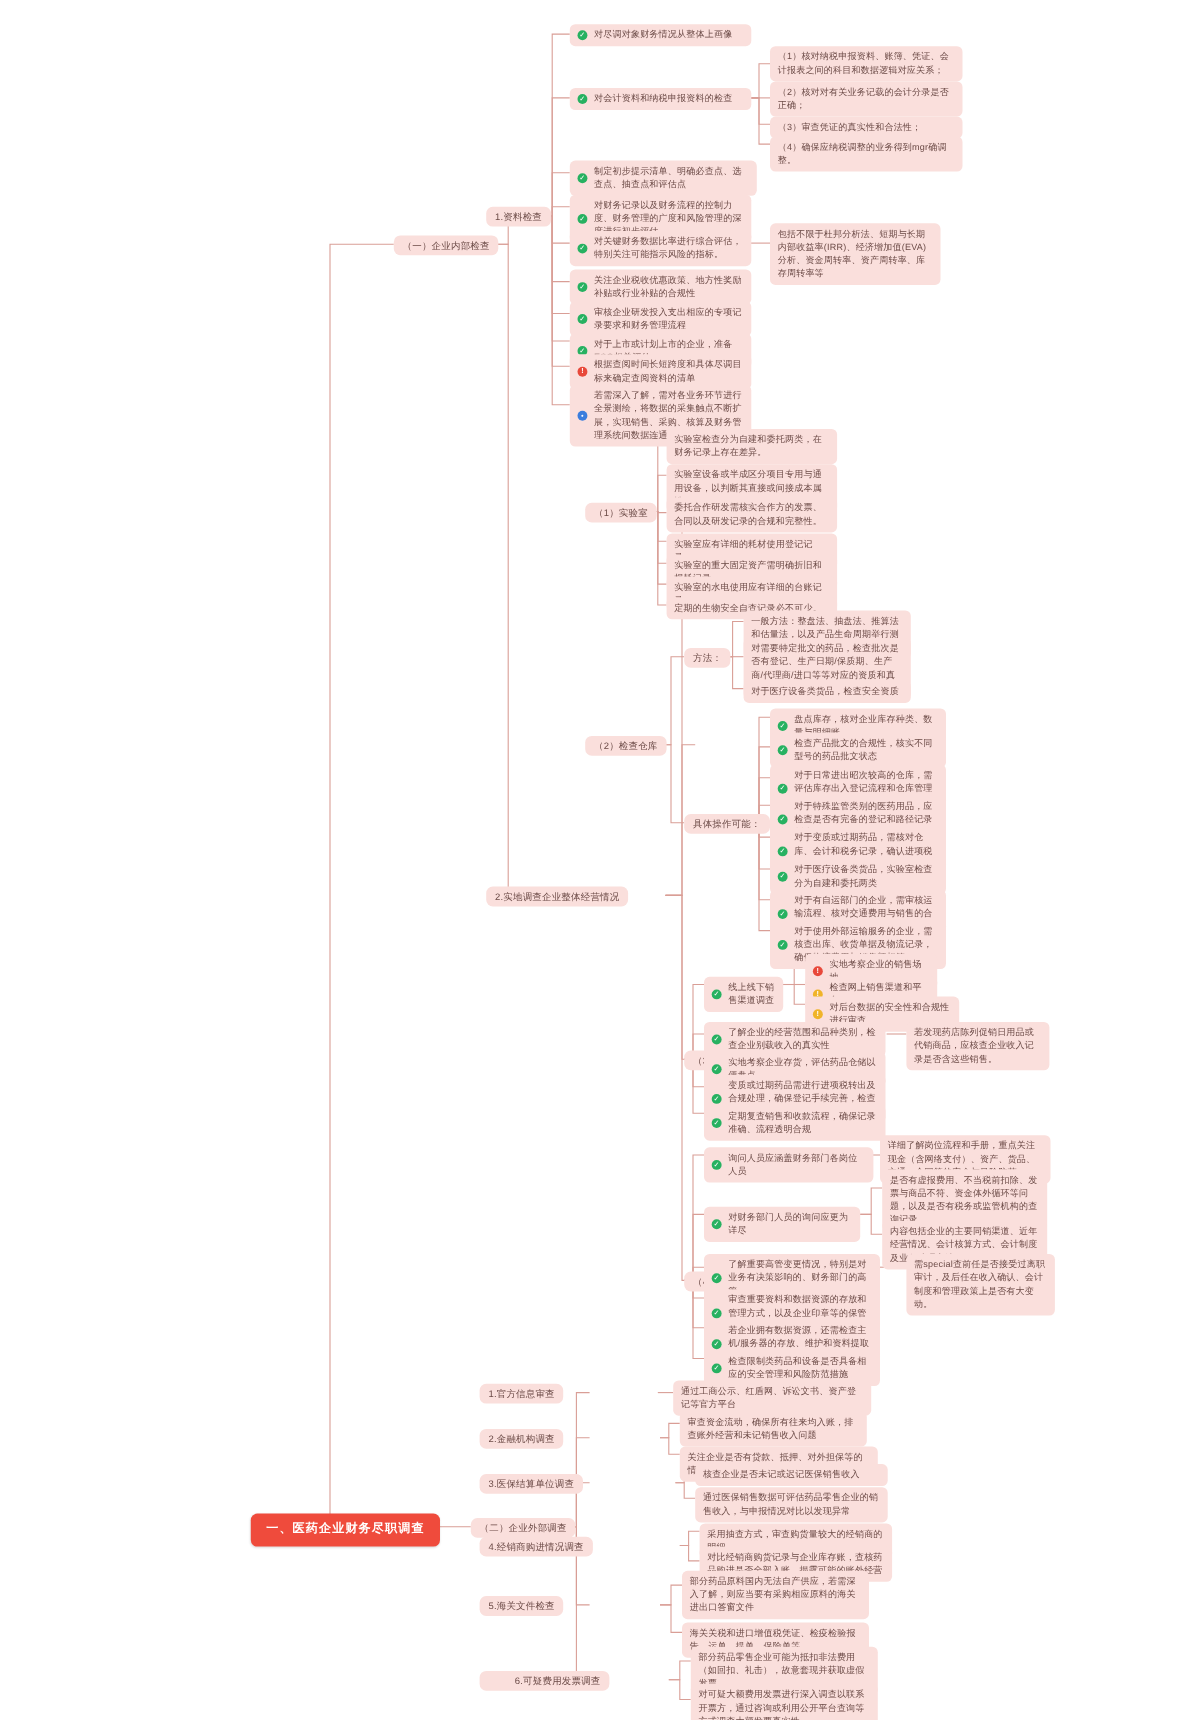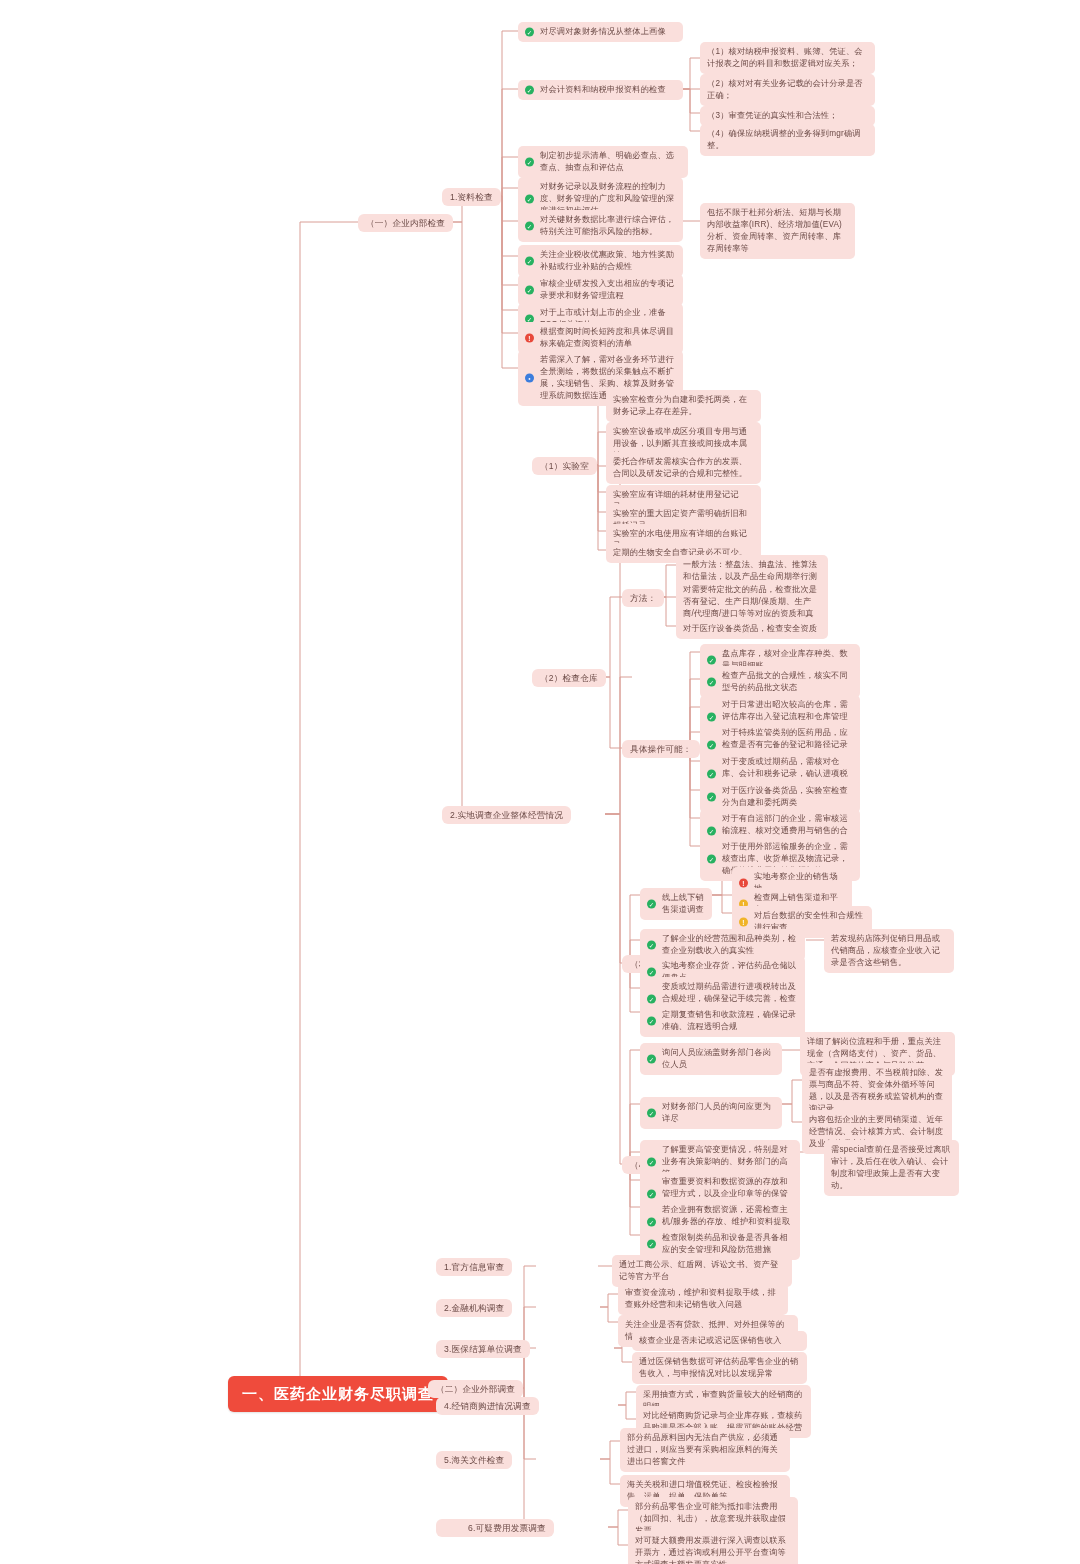--- a/index.html
+++ b/index.html
@@ -4,21 +4,21 @@
 <style>
   html,body{margin:0;padding:0;background:#fff;}
   body{font-family:"Liberation Sans","DejaVu Sans",sans-serif;color:#5a4040;}
   #canvas{position:relative;width:1080px;height:1564px;overflow:hidden;background:#fff;}
   svg.links{position:absolute;left:0;top:0;width:1080px;height:1564px;pointer-events:none;}
   .node{position:absolute;box-sizing:border-box;background:#fadfdc;border-radius:5px;
         color:#6b4a46;line-height:1.45;letter-spacing:.2px;}
   .leaf{padding:4px 7px 4px 7px;font-size:8.2px;}
   .leaf.ic{padding-left:22px;}
   .cat{padding:3px 8px;font-size:8.6px;background:#fadfdc;border-radius:6px;white-space:nowrap;}
-  .root{background:#ea4335;background:#ef4b3c;color:#fff;font-weight:bold;font-size:15px;
+  .root{background:#ea4335;background:#ef4b3c;color:#fff;font-weight:bold;font-size:11px;
         padding:7px 14px;border-radius:6px;letter-spacing:1px;box-shadow:0 1px 2px rgba(0,0,0,.12);}
   .bullet{position:absolute;left:7px;top:50%;transform:translateY(-50%);
           width:9px;height:9px;border-radius:50%;display:block;}
   .bullet.green{background:#27b161;}
   .bullet.red{background:#e8483a;}
   .bullet.blue{background:#3b7ddd;}
   .bullet.amber{background:#f0b429;}
   .bullet::after{position:absolute;left:0;top:0;width:9px;height:9px;
       display:flex;align-items:center;justify-content:center;
       font-size:6.5px;color:#fff;font-weight:bold;line-height:9px;text-align:center;}
@@ -248,21 +248,21 @@
     <span class="bullet green"></span>
     <span>实地考察企业存货，评估药品仓储以便盘点</span></div>
   <div class="node leaf ic" style="left:640px;top:977px;width:165px;">
     <span class="bullet green"></span>
     <span>变质或过期药品需进行进项税转出及合规处理，确保登记手续完善，检查处理和登记手续</span></div>
   <div class="node leaf ic" style="left:640px;top:1005px;width:165px;">
     <span class="bullet green"></span>
     <span>定期复查销售和收款流程，确保记录准确、流程透明合规</span></div>
 
   <div class="node cat" style="left:622px;top:1156px;">（4）相关人员询问</div>
-  <div class="node leaf ic" style="left:640px;top:1043px;width:142px;">
+  <div class="node leaf ic" style="left:640px;top:1043px;width:154px;">
     <span class="bullet green"></span>
     <span>询问人员应涵盖财务部门各岗位人员</span></div>
   <div class="node leaf" style="left:800px;top:1032px;width:155px;">详细了解岗位流程和手册，重点关注现金（含网络支付）、资产、货品、交通、合同等的安全与风险防范。</div>
 
   <div class="node leaf ic" style="left:640px;top:1097px;width:142px;">
     <span class="bullet green"></span>
     <span>对财务部门人员的询问应更为详尽</span></div>
   <div class="node leaf" style="left:802px;top:1063px;width:150px;">是否有虚报费用、不当税前扣除、发票与商品不符、资金体外循环等问题，以及是否有税务或监管机构的查询记录</div>
   <div class="node leaf" style="left:802px;top:1110px;width:150px;">内容包括企业的主要同销渠道、近年经营情况、会计核算方式、会计制度及业务处理方法。</div>
 
@@ -278,32 +278,32 @@
     <span class="bullet green"></span>
     <span>若企业拥有数据资源，还需检查主机/服务器的存放、维护和资料提取手续。</span></div>
   <div class="node leaf ic" style="left:640px;top:1228px;width:160px;">
     <span class="bullet green"></span>
     <span>检查限制类药品和设备是否具备相应的安全管理和风险防范措施</span></div>
 
   <div class="node cat" style="left:436px;top:1258px;">1.官方信息审查</div>
   <div class="node leaf" style="left:612px;top:1255px;width:180px;">通过工商公示、红盾网、诉讼文书、资产登记等官方平台</div>
 
   <div class="node cat" style="left:436px;top:1299px;">2.金融机构调查</div>
-  <div class="node leaf" style="left:618px;top:1283px;width:170px;">审查资金流动，维护和资料提取手续，排查账外经营和未记销售收入问题</div>
+  <div class="node leaf" style="left:618px;top:1283px;width:170px;">审查资金流动，确保所有往来均入账，排查账外经营和未记销售收入问题</div>
   <div class="node leaf" style="left:618px;top:1315px;width:180px;">关注企业是否有贷款、抵押、对外担保等的情况</div>
 
   <div class="node cat" style="left:436px;top:1340px;">3.医保结算单位调查</div>
   <div class="node leaf" style="left:632px;top:1331px;width:175px;">核查企业是否未记或迟记医保销售收入</div>
   <div class="node leaf" style="left:632px;top:1352px;width:175px;">通过医保销售数据可评估药品零售企业的销售收入，与申报情况对比以发现异常</div>
 
   <div class="node cat" style="left:436px;top:1397px;">4.经销商购进情况调查</div>
   <div class="node leaf" style="left:636px;top:1385px;width:175px;">采用抽查方式，审查购货量较大的经销商的明细</div>
   <div class="node leaf" style="left:636px;top:1406px;width:175px;">对比经销商购货记录与企业库存账，查核药品购进是否全部入账，揭露可能的账外经营</div>
 
   <div class="node cat" style="left:436px;top:1451px;">5.海关文件检查</div>
-  <div class="node leaf" style="left:620px;top:1428px;width:170px;">部分药品原料国内无法自产供应，必须通过进口，则应当要有采购相应原料的海关进出口答窗文件</div>
+  <div class="node leaf" style="left:620px;top:1428px;width:170px;">部分药品原料国内无法自产供应，若需深入了解，则应当要有采购相应原料的海关进出口答窗文件</div>
   <div class="node leaf" style="left:620px;top:1475px;width:170px;">海关关税和进口增值税凭证、检疫检验报告、运单、提单、保险单等</div>
 
   <div class="node cat" style="left:436px;top:1519px;padding-left:32px;">6.可疑费用发票调查</div>
   <div class="node leaf" style="left:628px;top:1497px;width:170px;">部分药品零售企业可能为抵扣非法费用（如回扣、礼击），故意套现并获取虚假发票</div>
   <div class="node leaf" style="left:628px;top:1531px;width:170px;">对可疑大额费用发票进行深入调查以联系开票方，通过咨询或利用公开平台查询等方式调查大额发票真实性</div>
 
 </div>
 
 </body></html>

